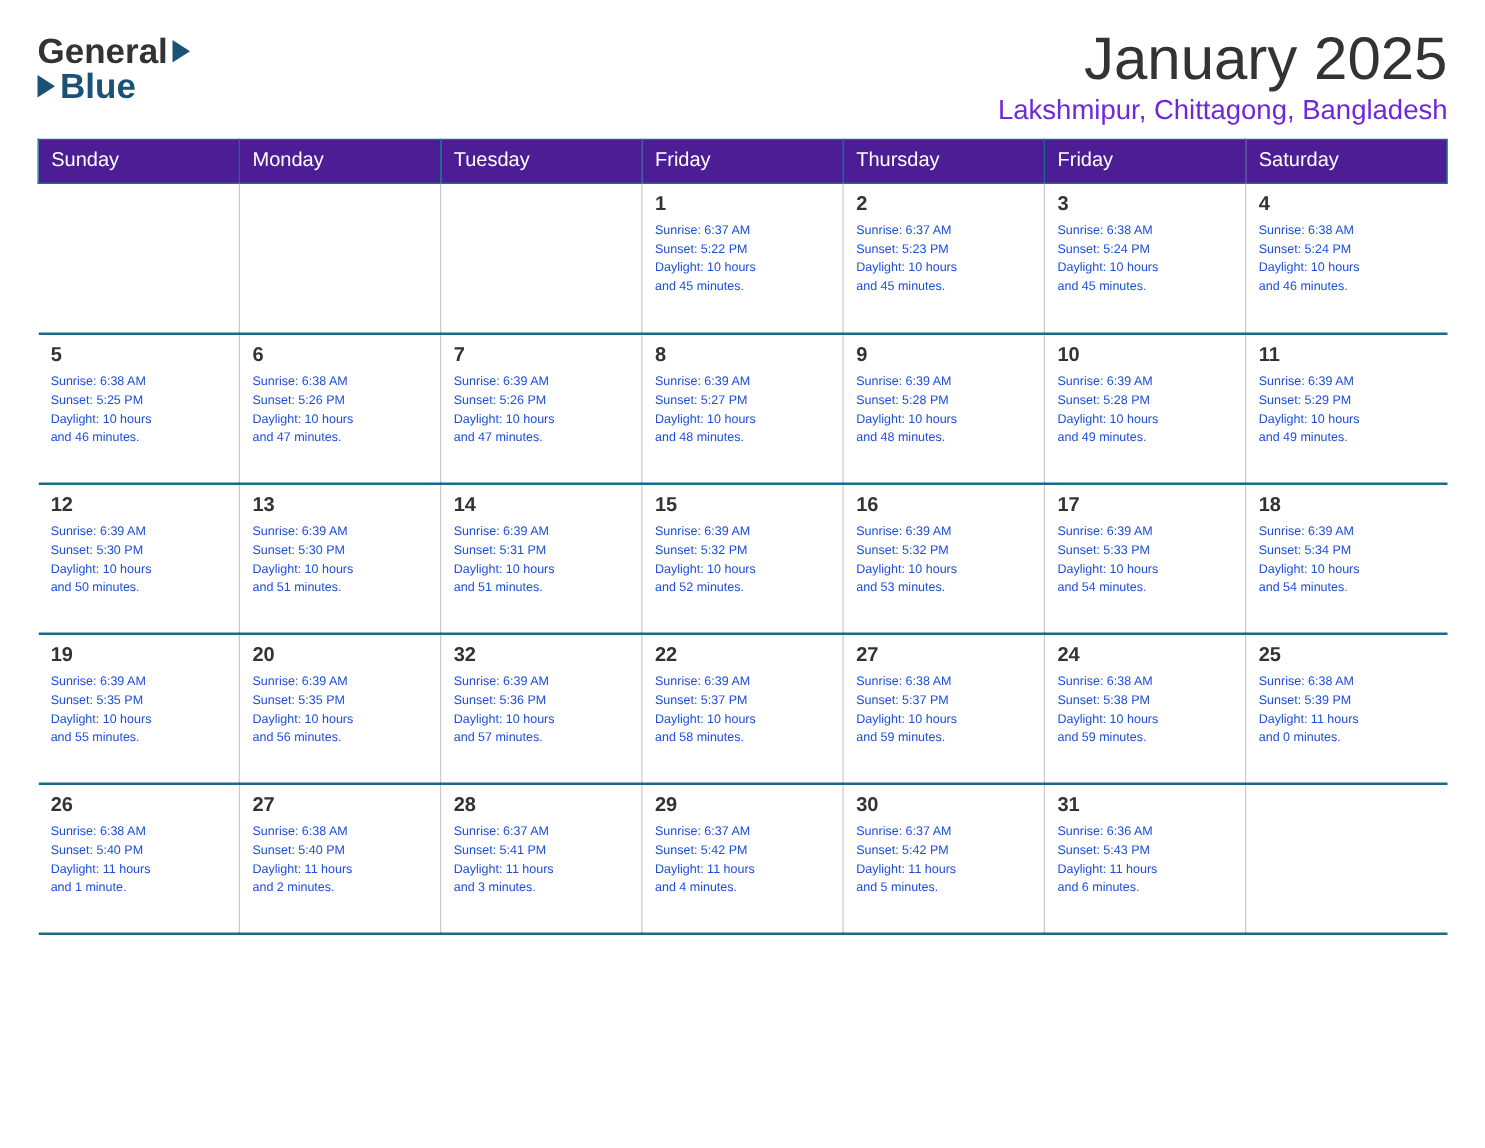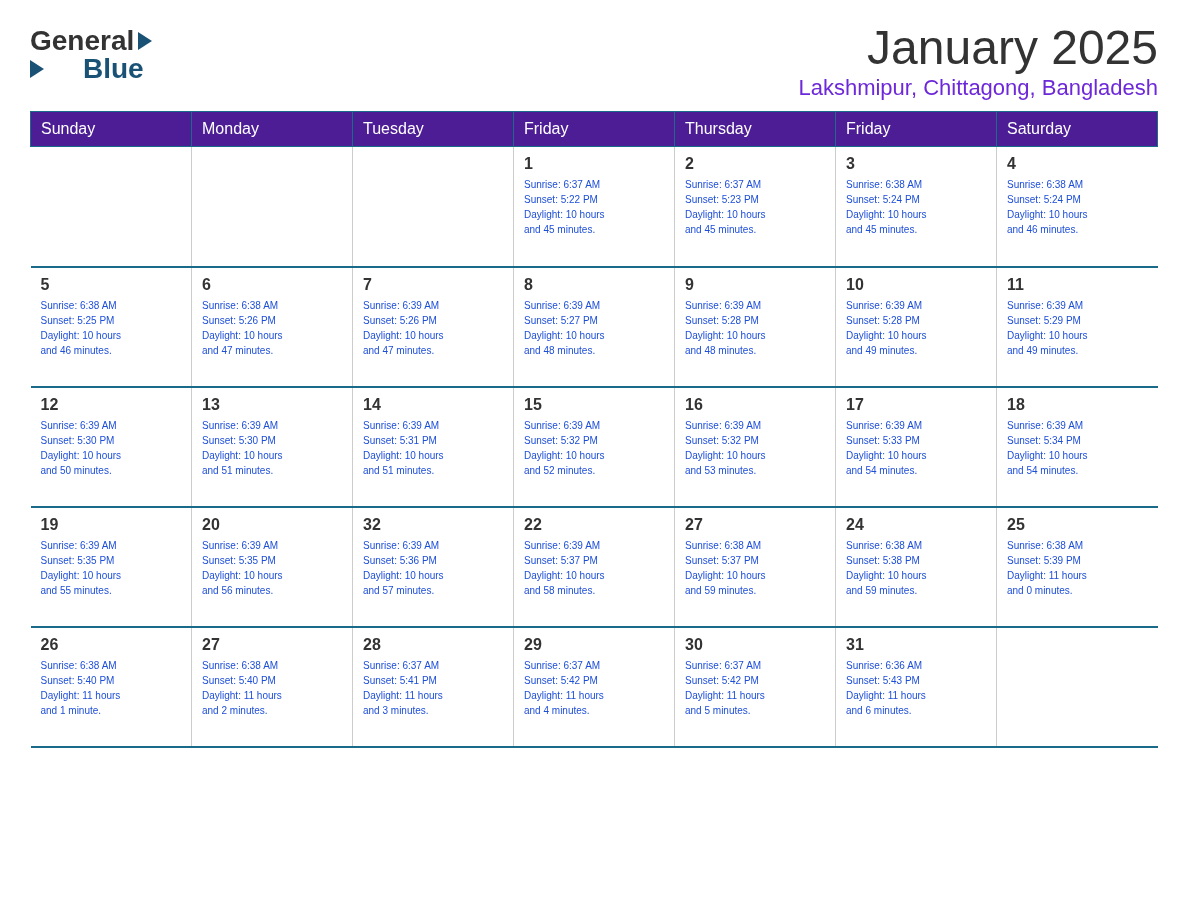--- a/index.html
+++ b/index.html
@@ -81,21 +81,21 @@
 <body>
 
 <div class="header">
   <div class="logo">
   <div style="display:flex;align-items:center;">
     <span style="font-size:28px;font-weight:bold;color:#333;">General</span>
     <div style="display:inline-block;margin-left:4px;">
       <div style="width:0;height:0;border-left:14px solid #1a5276;border-top:9px solid transparent;border-bottom:9px solid transparent;"></div>
     </div>
   </div>
-  <div style="display:flex;align-items:center;margin-top:-4px;gap:35px;">
+  <div style="display:flex;align-items:center;margin-top:-4px;">
     <div style="width:0;height:0;border-left:14px solid #1a5276;border-top:9px solid transparent;border-bottom:9px solid transparent;margin-right:4px;"></div>
     <span style="font-size:28px;font-weight:bold;color:#1a5276;">Blue</span>
   </div>
 </div>
   <div class="title-section">
     <div class="month-title">January 2025</div>
     <div class="location">Lakshmipur, Chittagong, Bangladesh</div>
   </div>
 </div>
 

